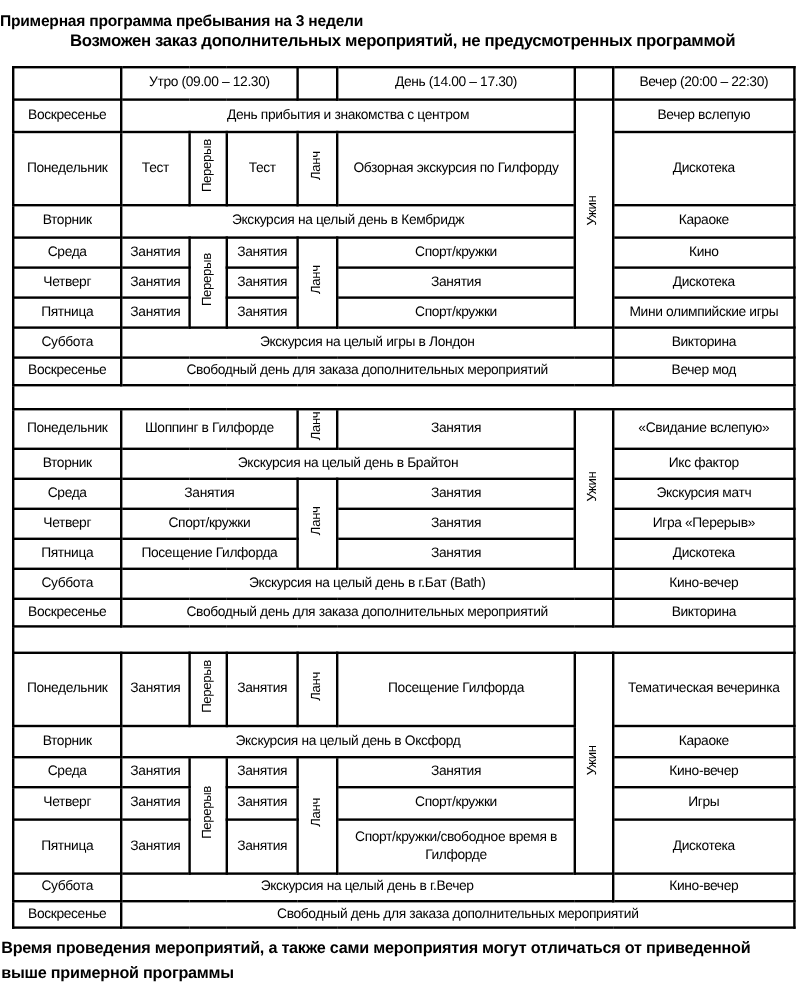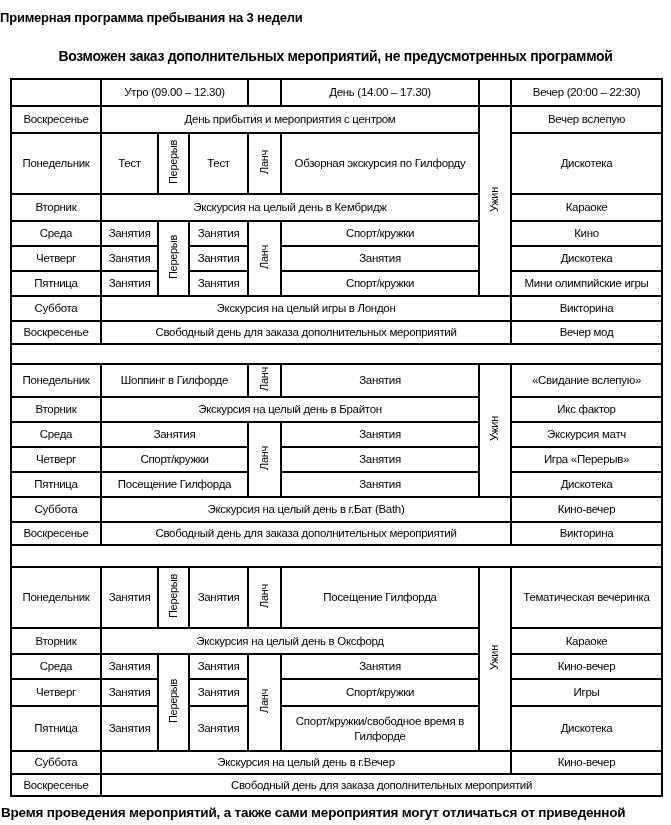--- a/index.html
+++ b/index.html
@@ -7,21 +7,21 @@
     width:671px;height:825px;
     font-family:"Liberation Sans","DejaVu Sans",sans-serif;
     color:#000;overflow:hidden;
   }
   .title{
     text-align:left;font-weight:bold;font-size:13px;
     padding-top:10px;letter-spacing:-0.2px;
   }
   .subtitle{
     text-align:center;font-weight:bold;font-size:14px;
-    margin-top:23px;letter-spacing:-0.3px;
+    letter-spacing:-0.3px;
   }
   table.schedule{
     border-collapse:collapse;table-layout:fixed;
     margin:14px 0 0 10px;width:651px;
   }
   table.schedule td{
     border:2px solid #000;
     text-align:center;vertical-align:middle;
     font-size:11.5px;letter-spacing:-0.3px;
     padding:1px 2px;overflow:hidden;line-height:1.25;
@@ -65,21 +65,21 @@
       <td></td>
       <td colspan="3">Утро  (09.00 – 12.30)</td>
       <td></td>
       <td>День  (14.00 – 17.30)</td>
       <td></td>
       <td>Вечер (20:00 – 22:30)</td>
     </tr>
 
     <tr class="r27">
       <td>Воскресенье</td>
-      <td colspan="5">День прибытия и мероприятия с центром</td>
+      <td colspan="5">День прибытия и знакомства с центром</td>
       <td rowspan="6" class="vcell"><span class="vt">Ужин</span></td>
       <td>Вечер вслепую</td>
     </tr>
     <tr class="r61">
       <td>Понедельник</td>
       <td>Тест</td>
       <td class="vcell"><span class="vt">Перерыв</span></td>
       <td>Тест</td>
       <td class="vcell"><span class="vt">Ланч</span></td>
       <td>Обзорная экскурсия по Гилфорду</td>

